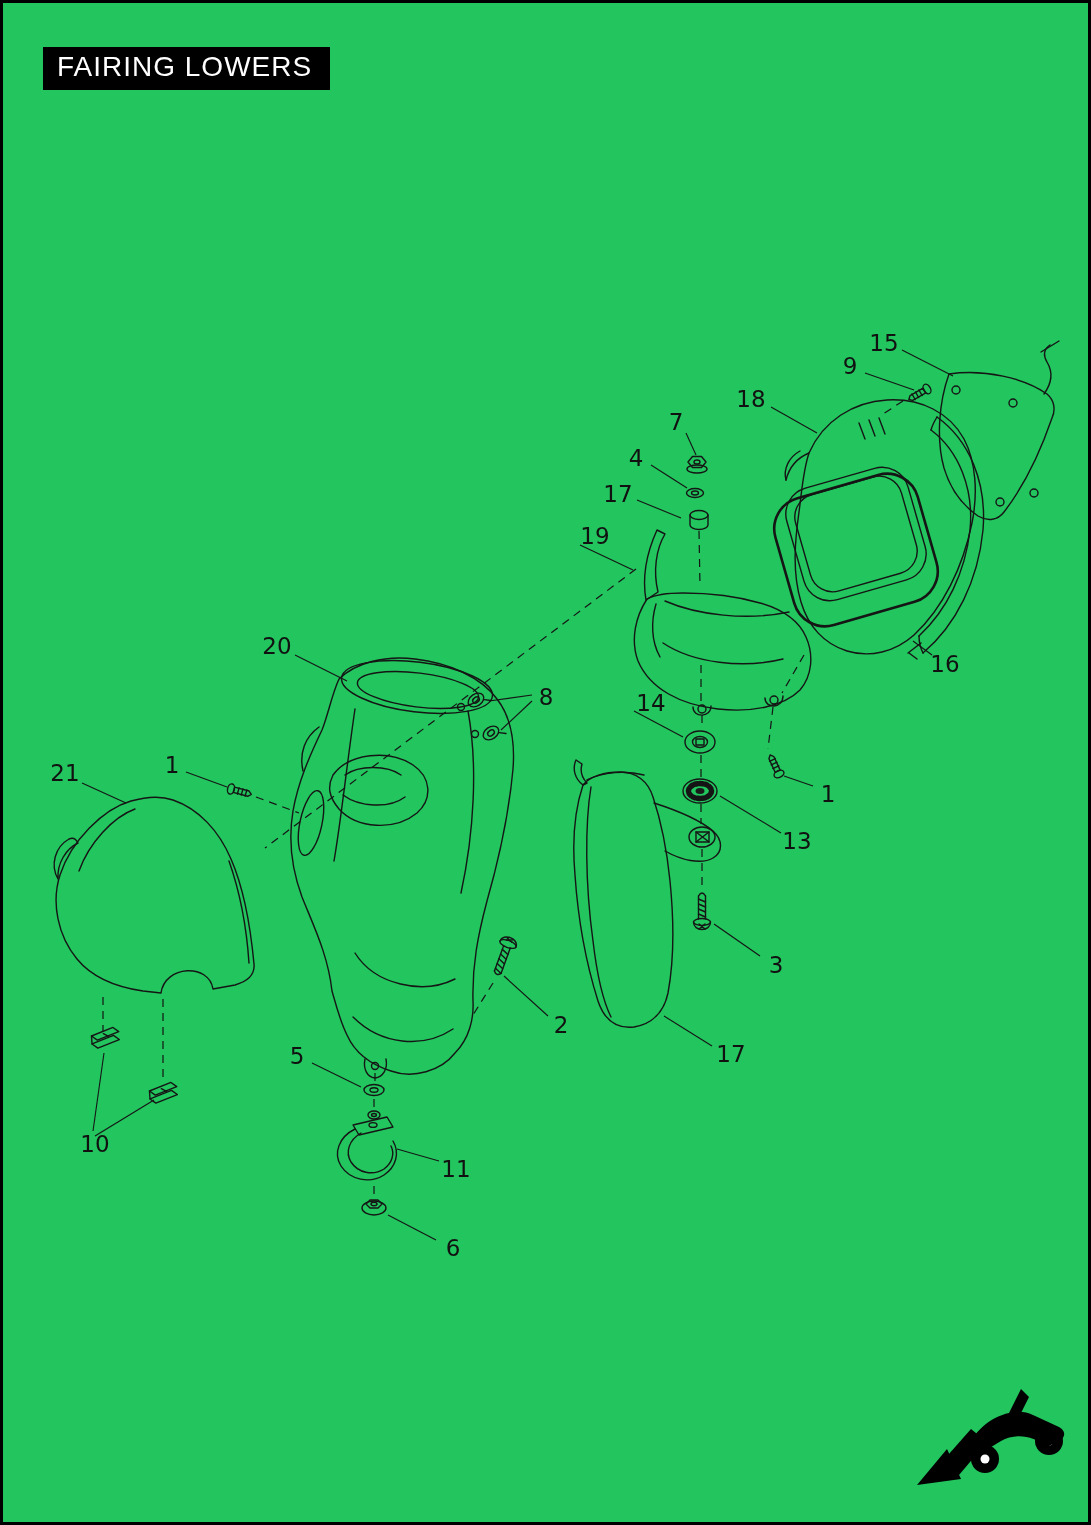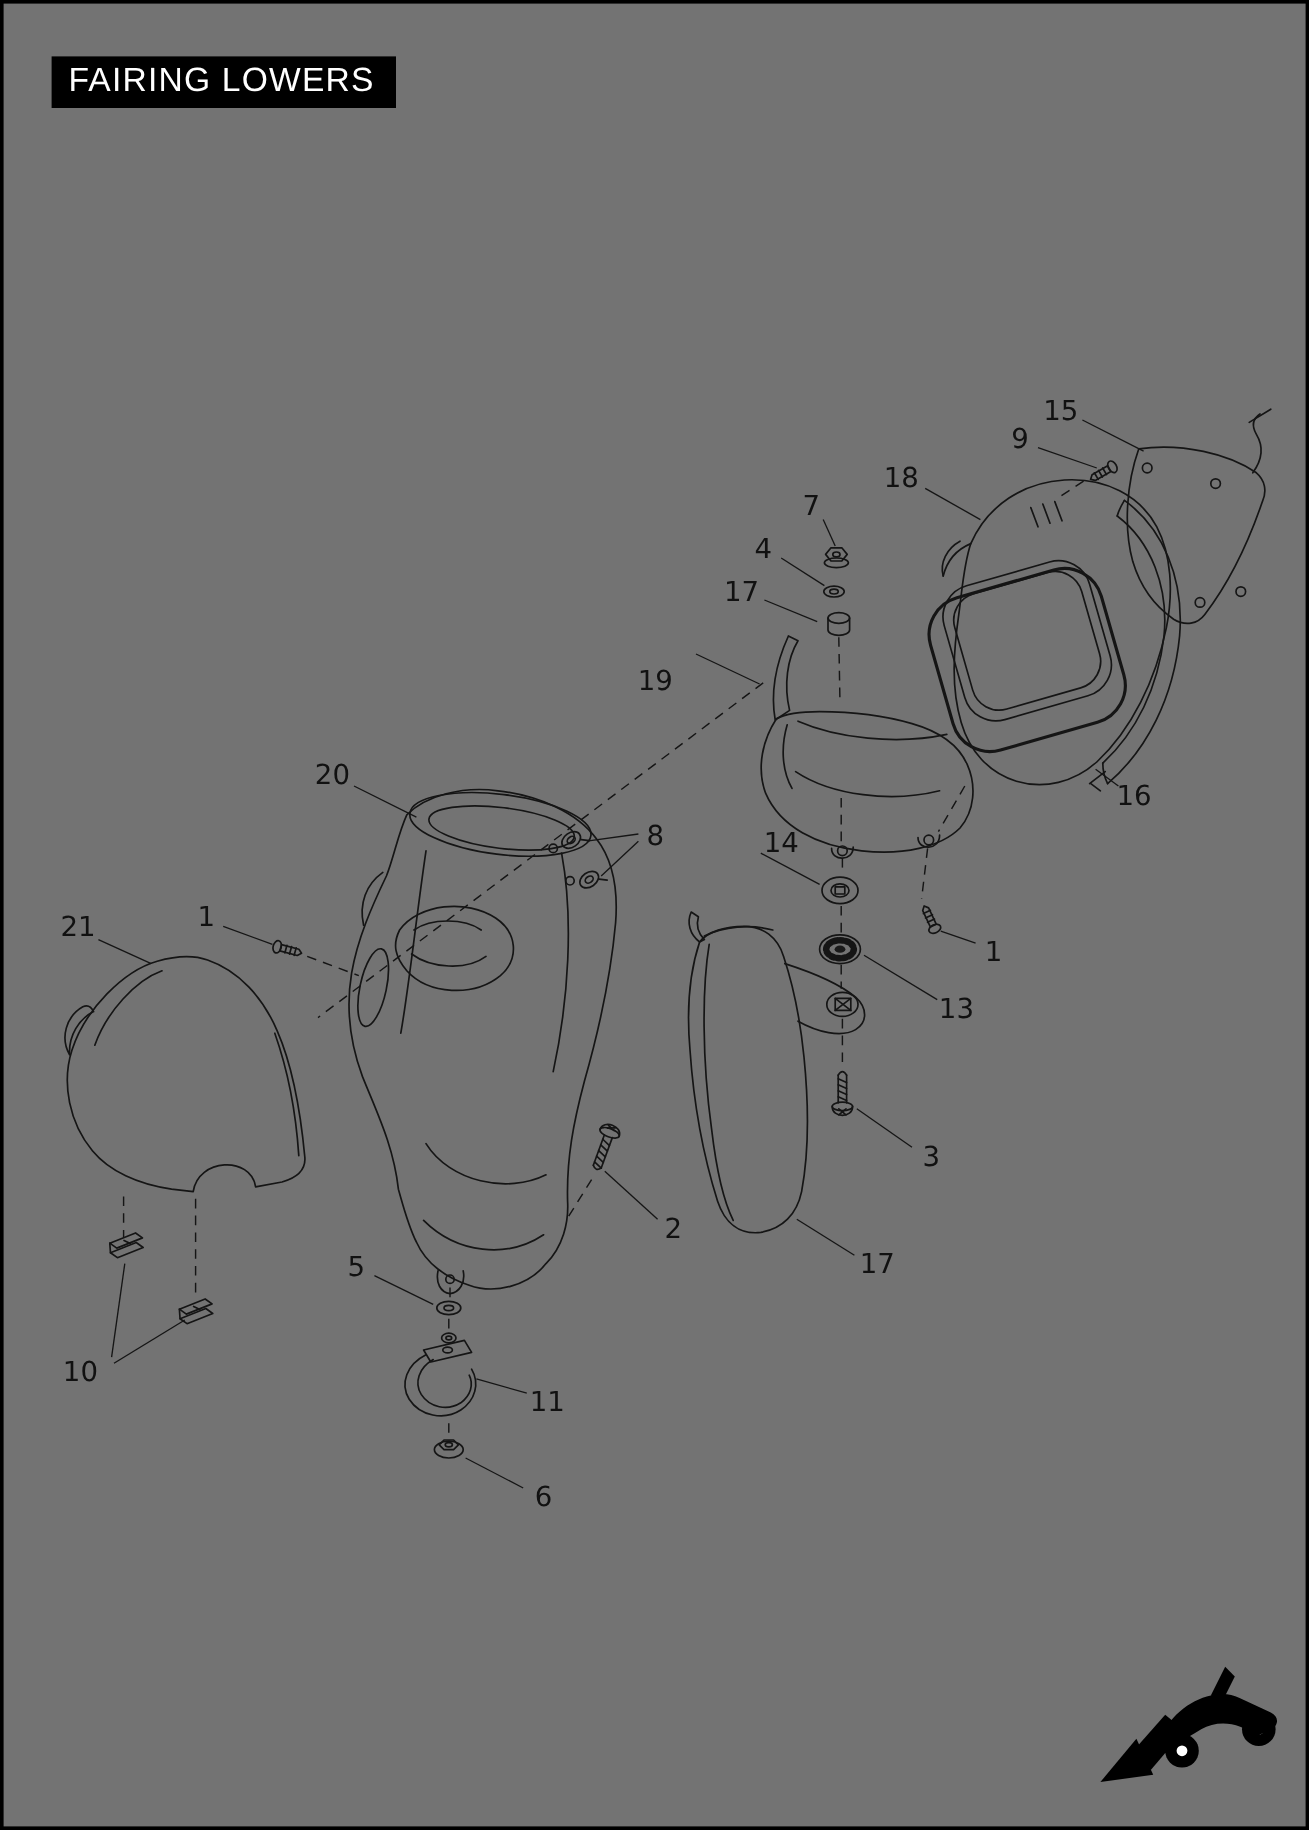--- a/index.html
+++ b/index.html
@@ -2,21 +2,21 @@
 <html><head>
 <meta charset="utf-8">
 <style>
   * { margin: 0; padding: 0; box-sizing: border-box; }
   html, body { background: #ffffff; }
   body { font-family: "DejaVu Sans", sans-serif; }
   .page {
     position: relative;
     width: 1091px;
     height: 1525px;
-    background: #737373;
+    background: #22c55e;
     border: 3px solid #000;
     overflow: hidden;
   }
   .title-bar {
     position: absolute;
     left: 40px;
     top: 44px;
     background: #000;
     color: #fff;
     padding: 4px 18px 7px 14px;
@@ -272,31 +272,31 @@
 
   <div class="title-bar">FAIRING LOWERS</div>
 
   <div class="callout-layer">
       <div class="callout" style="left: 881px; top: 340px;">15</div>
       <div class="callout" style="left: 847px; top: 363px;">9</div>
       <div class="callout" style="left: 748px; top: 396px;">18</div>
       <div class="callout" style="left: 673px; top: 419px;">7</div>
       <div class="callout" style="left: 633px; top: 455px;">4</div>
       <div class="callout" style="left: 615px; top: 491px;">17</div>
-      <div class="callout" style="left: 543px; top: 533px; margin-top: 32px;">19</div>
+      <div class="callout" style="left: 592px; top: 533px;">19</div>
       <div class="callout" style="left: 274px; top: 643px;">20</div>
       <div class="callout" style="left: 543px; top: 694px;">8</div>
       <div class="callout" style="left: 613px; top: 700px; margin-left: 35px;">14</div>
       <div class="callout" style="left: 169px; top: 762px;">1</div>
       <div class="callout" style="left: 62px; top: 770px;">21</div>
       <div class="callout" style="left: 942px; top: 661px; text-align: right;">16</div>
       <div class="callout" style="left: 825px; top: 791px;">1</div>
       <div class="callout" style="left: 794px; top: 838px;">13</div>
       <div class="callout" style="left: 773px; top: 962px;">3</div>
       <div class="callout" style="left: 558px; top: 1022px;">2</div>
       <div class="callout" style="left: 294px; top: 1053px;">5</div>
       <div class="callout" style="left: 728px; top: 1051px;">17</div>
-      <div class="callout" style="left: 64px; top: 1141px;">10</div>
+      <div class="callout" style="left: 92px; top: 1141px;">10</div>
       <div class="callout" style="left: 453px; top: 1166px;">11</div>
       <div class="callout" style="left: 450px; top: 1245px;">6</div>
     </div>
 
 </div>
 
 </body></html>

